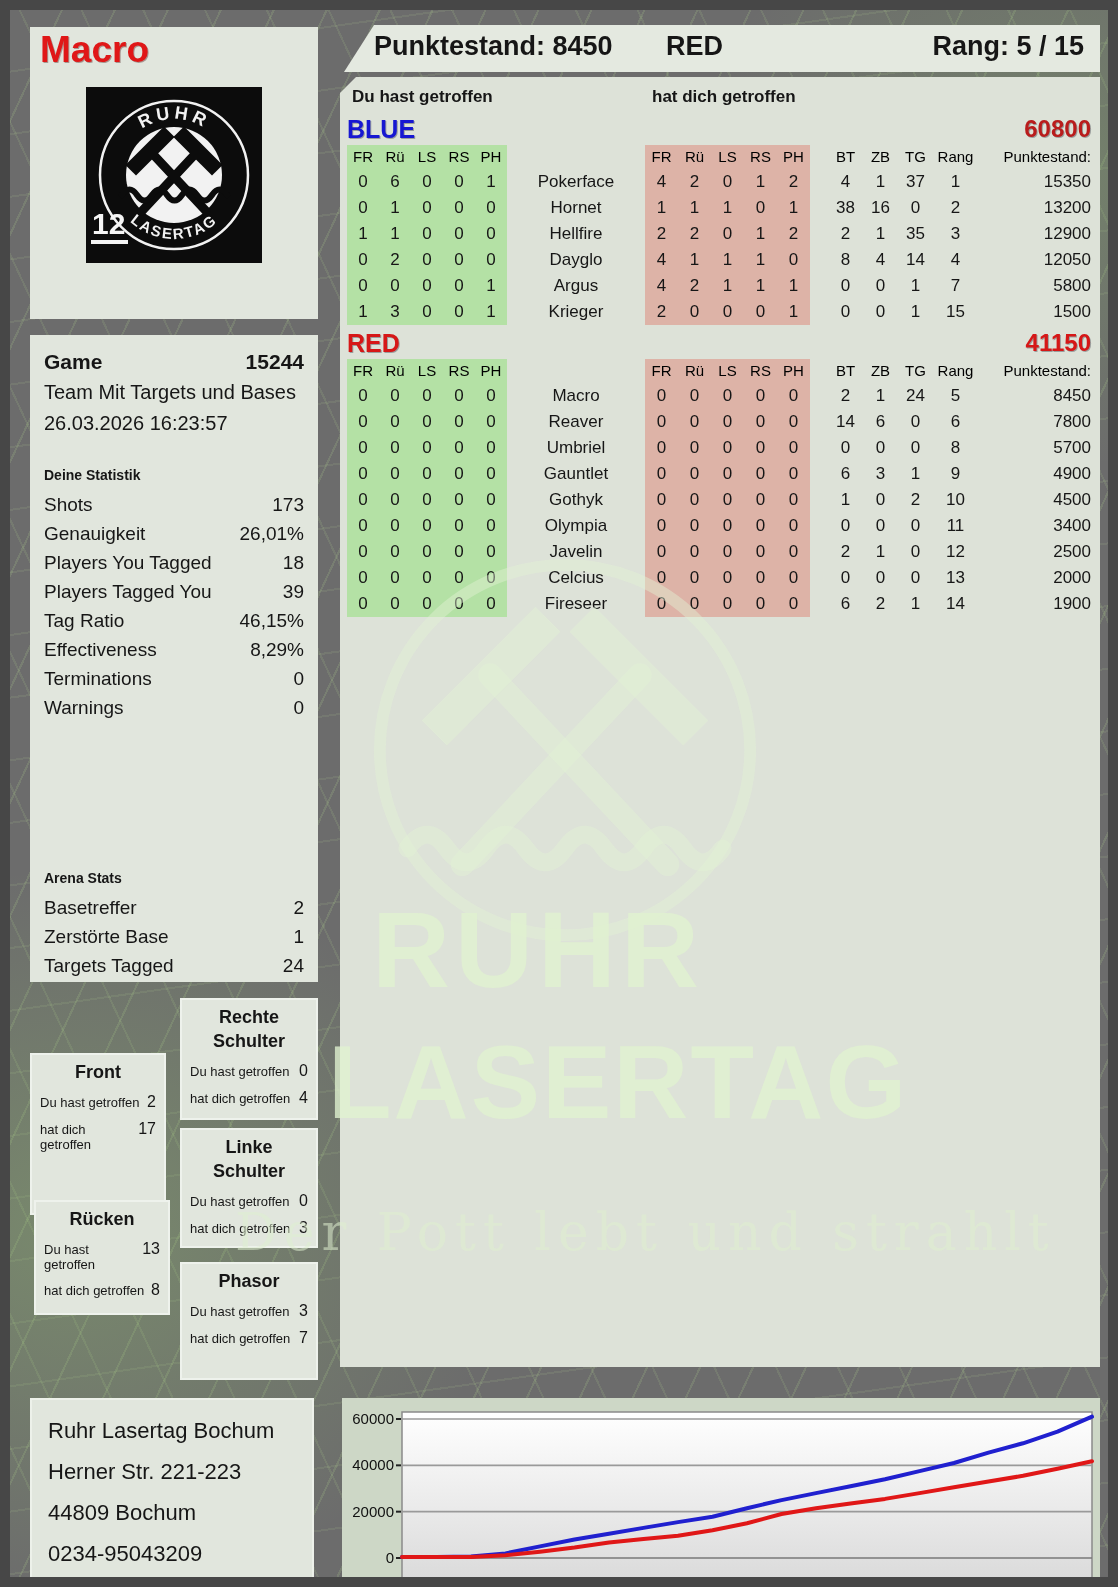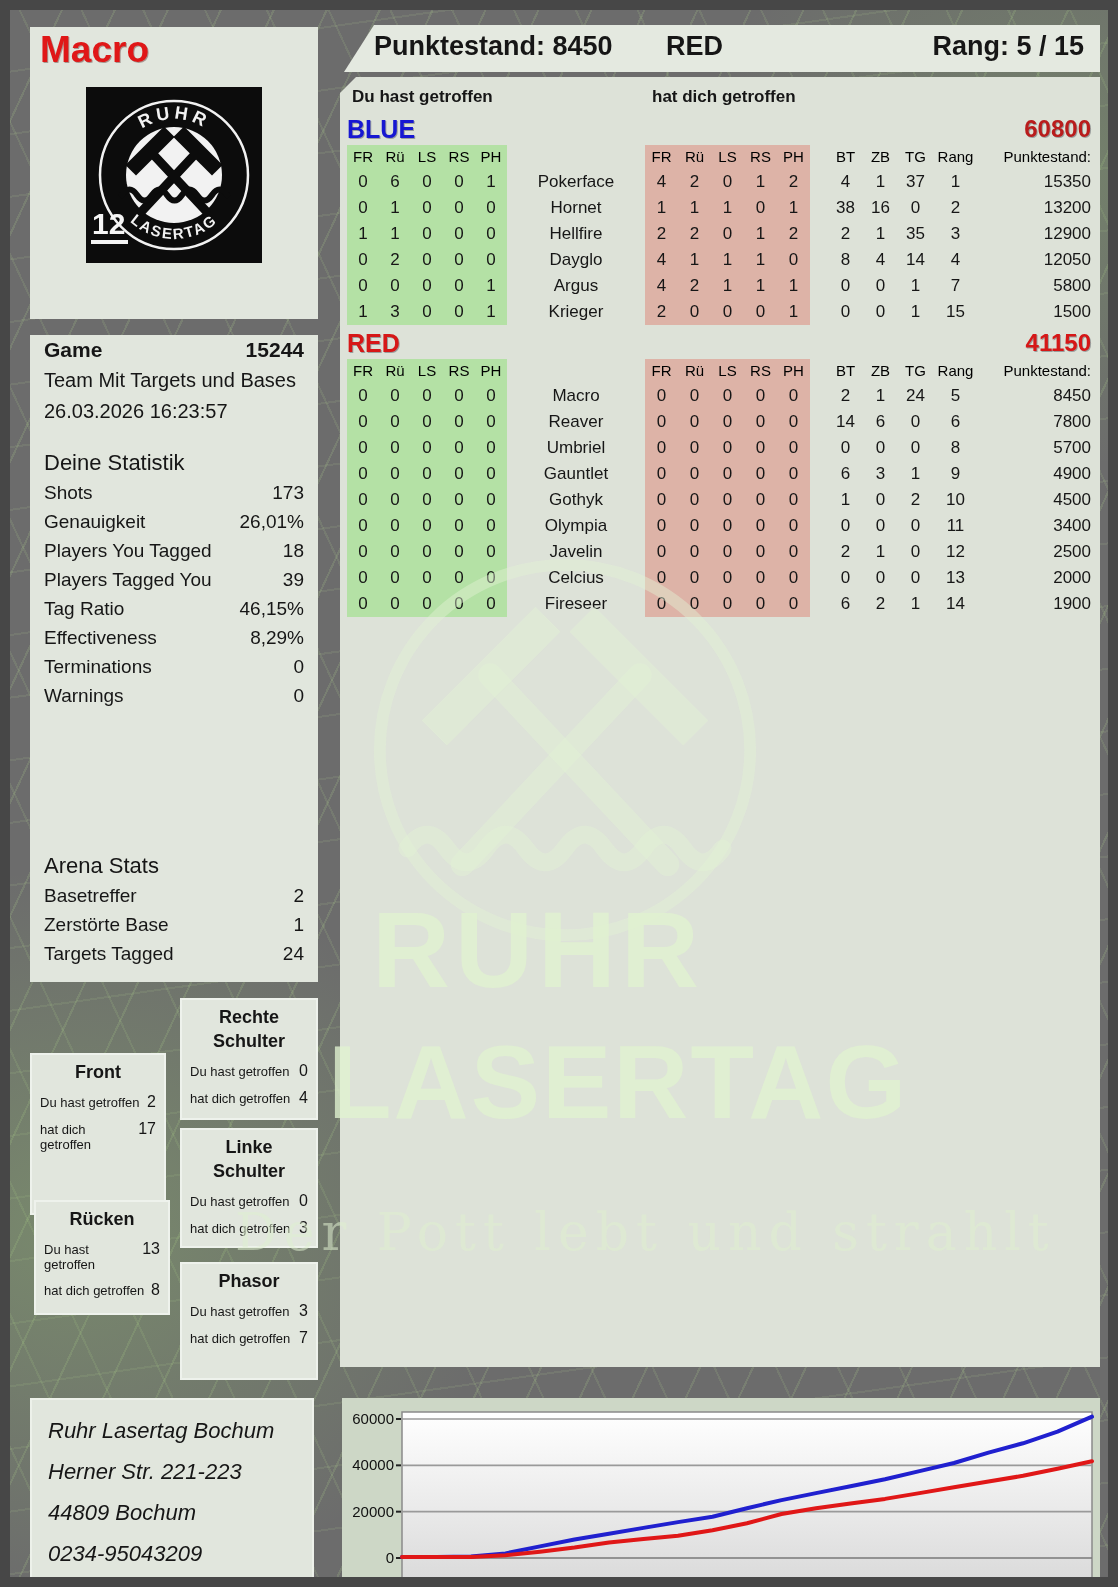--- a/index.html
+++ b/index.html
@@ -13,39 +13,39 @@
       repeating-linear-gradient(65deg, transparent 0 54px, rgba(195,238,152,0.11) 54px 56px),
       repeating-linear-gradient(172deg, transparent 0 60px, rgba(205,242,160,0.09) 60px 62px);}
   .panel{position:absolute;background:#e1e6dd;z-index:2;}
   
   #player-panel{left:20px;top:17px;width:288px;height:292px;}
   .player-name{position:absolute;left:10px;top:2px;font-size:37px;font-weight:bold;color:#e01717;
     text-shadow:1px 1px 0 rgba(60,0,0,0.35);}
   .logo-box{position:absolute;left:56px;top:60px;width:176px;height:176px;background:#0c0c0c;}
   .logo-badge{position:absolute;left:5px;top:122px;font-size:30px;font-weight:bold;color:#f5f5f5;
     border-bottom:4px solid #f5f5f5;padding:0 3px 1px 1px;line-height:1;}
-  #game-panel{left:20px;top:325px;width:288px;height:647px;padding:0 14px;box-sizing:border-box;font-size:19px;}
+  #game-panel{left:20px;top:325px;width:288px;height:647px;padding:12px 14px;box-sizing:border-box;font-size:19px;}
   .kv{display:flex;justify-content:space-between;line-height:29px;}
   .kv-game{font-size:21px;font-weight:bold;line-height:30px;}
   .plain-line{font-size:20px;line-height:31px;}
-  .section-title{font-size:22px;font-weight:normal;line-height:30px;margin-top:21px;}
+  .section-title{font-size:14px;font-weight:bold;line-height:30px;margin-top:21px;}
   .arena-gap{margin-top:141px;}
   
   .zone-box{box-sizing:border-box;padding:5px 8px 6px 8px;border:2px solid rgba(250,252,248,0.55);}
   #zone-rechte{left:170px;top:988px;width:138px;height:122px;}
   #zone-front{left:20px;top:1043px;width:136px;height:162px;}
   #zone-linke{left:170px;top:1118px;width:138px;height:120px;}
   #zone-ruecken{left:24px;top:1190px;width:136px;height:115px;}
   #zone-phasor{left:170px;top:1252px;width:138px;height:118px;}
   .zone-title{text-align:center;font-weight:bold;font-size:18px;line-height:24px;}
   .zone-row{display:flex;justify-content:space-between;align-items:baseline;margin-top:9px;}
   .zone-row .zl{font-size:13px;}
   .zone-row .zv{font-size:16px;}
   #address-panel{left:20px;top:1388px;width:284px;height:182px;box-sizing:border-box;
-    padding:10px 16px;border:2px solid rgba(250,252,248,0.5);font-style:italic;}
+    padding:10px 16px;border:2px solid rgba(250,252,248,0.5);}
   .addr-line{font-size:22px;line-height:41px;}
   
   #header-bar{left:334px;top:15px;width:756px;height:47px;background:#e4e9e0;z-index:2;position:absolute;
     clip-path:polygon(30px 0,100% 0,100% 100%,0 100%);}
   #header-bar .hb{position:absolute;top:6px;font-size:27px;font-weight:bold;white-space:nowrap;}
   .hb-score{left:30px;}
   .hb-team{left:322px;}
   .hb-rank{right:16px;}
   
   #main-panel{left:330px;top:67px;width:760px;height:1290px;background:#dde2d8;box-sizing:border-box;

